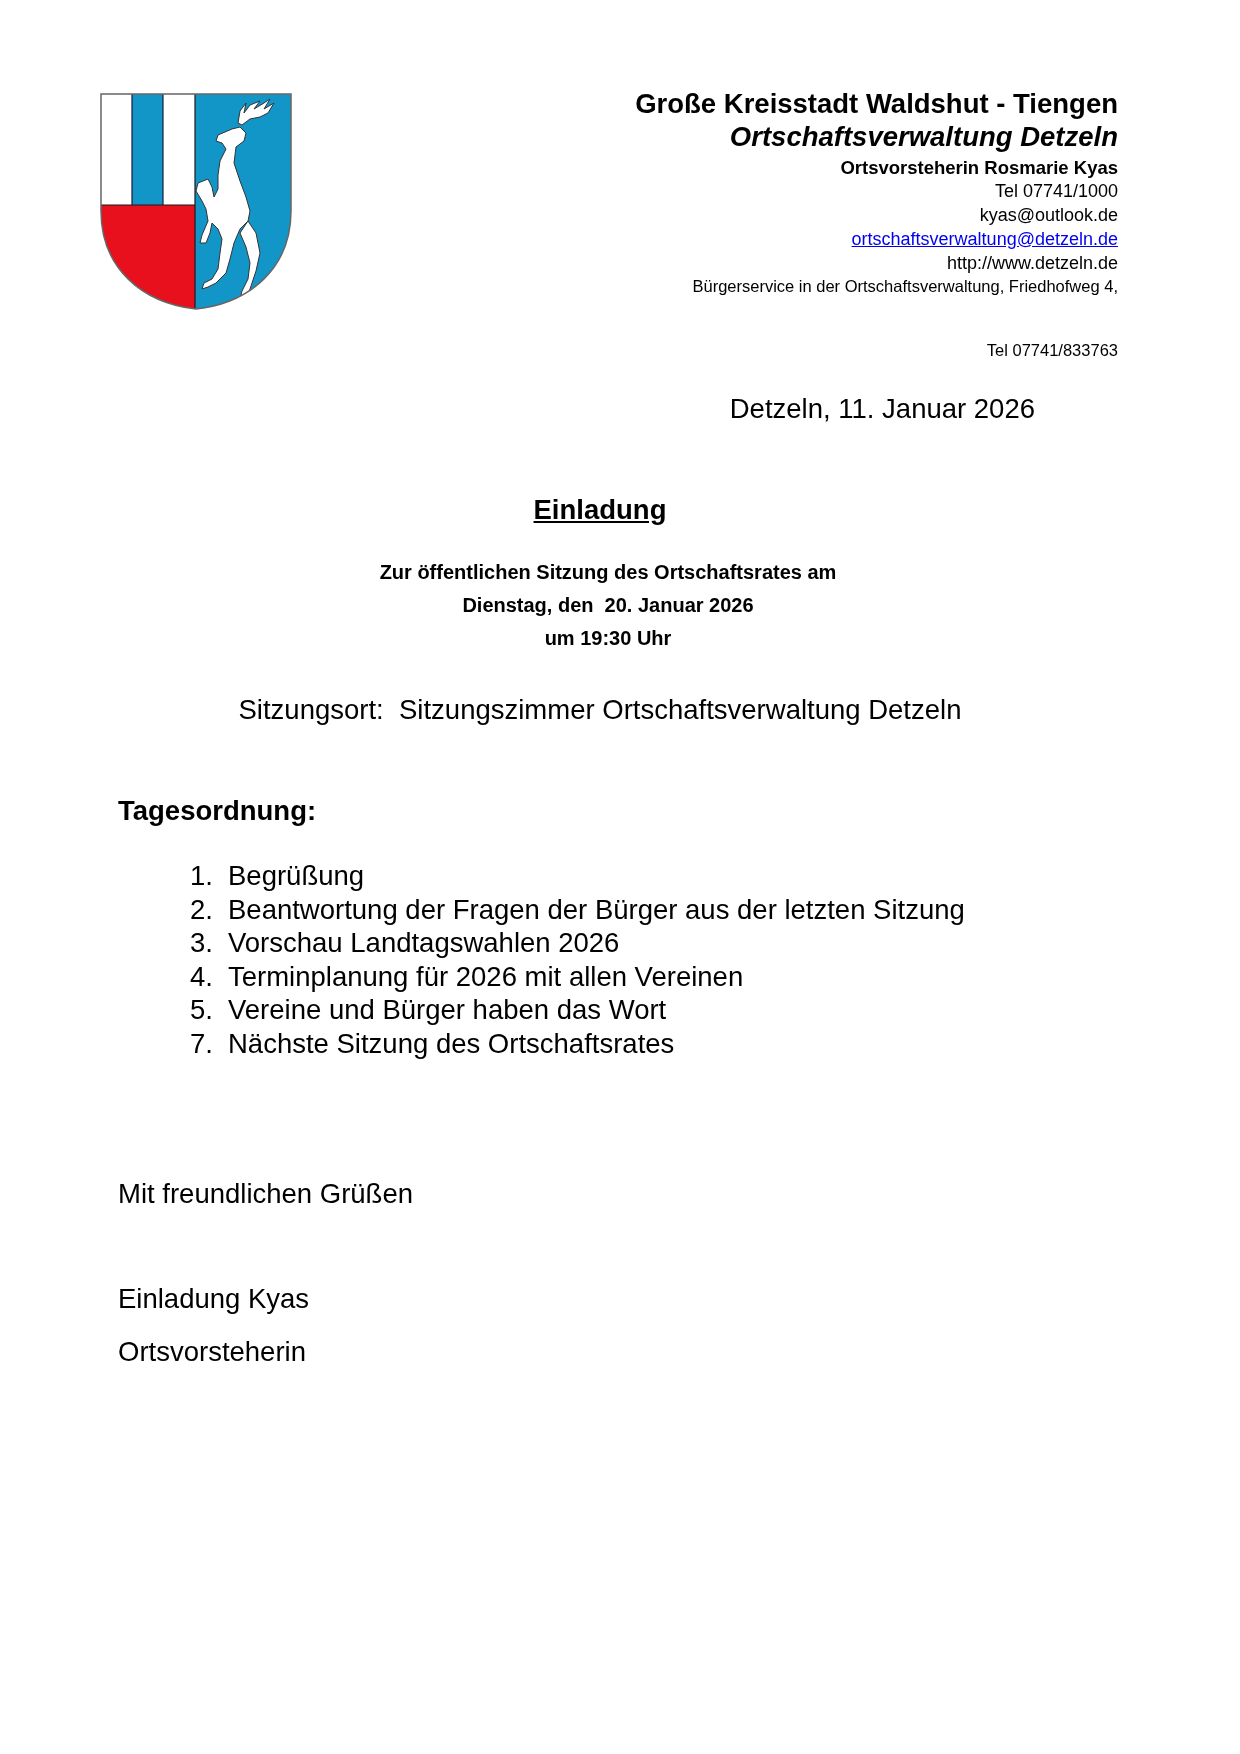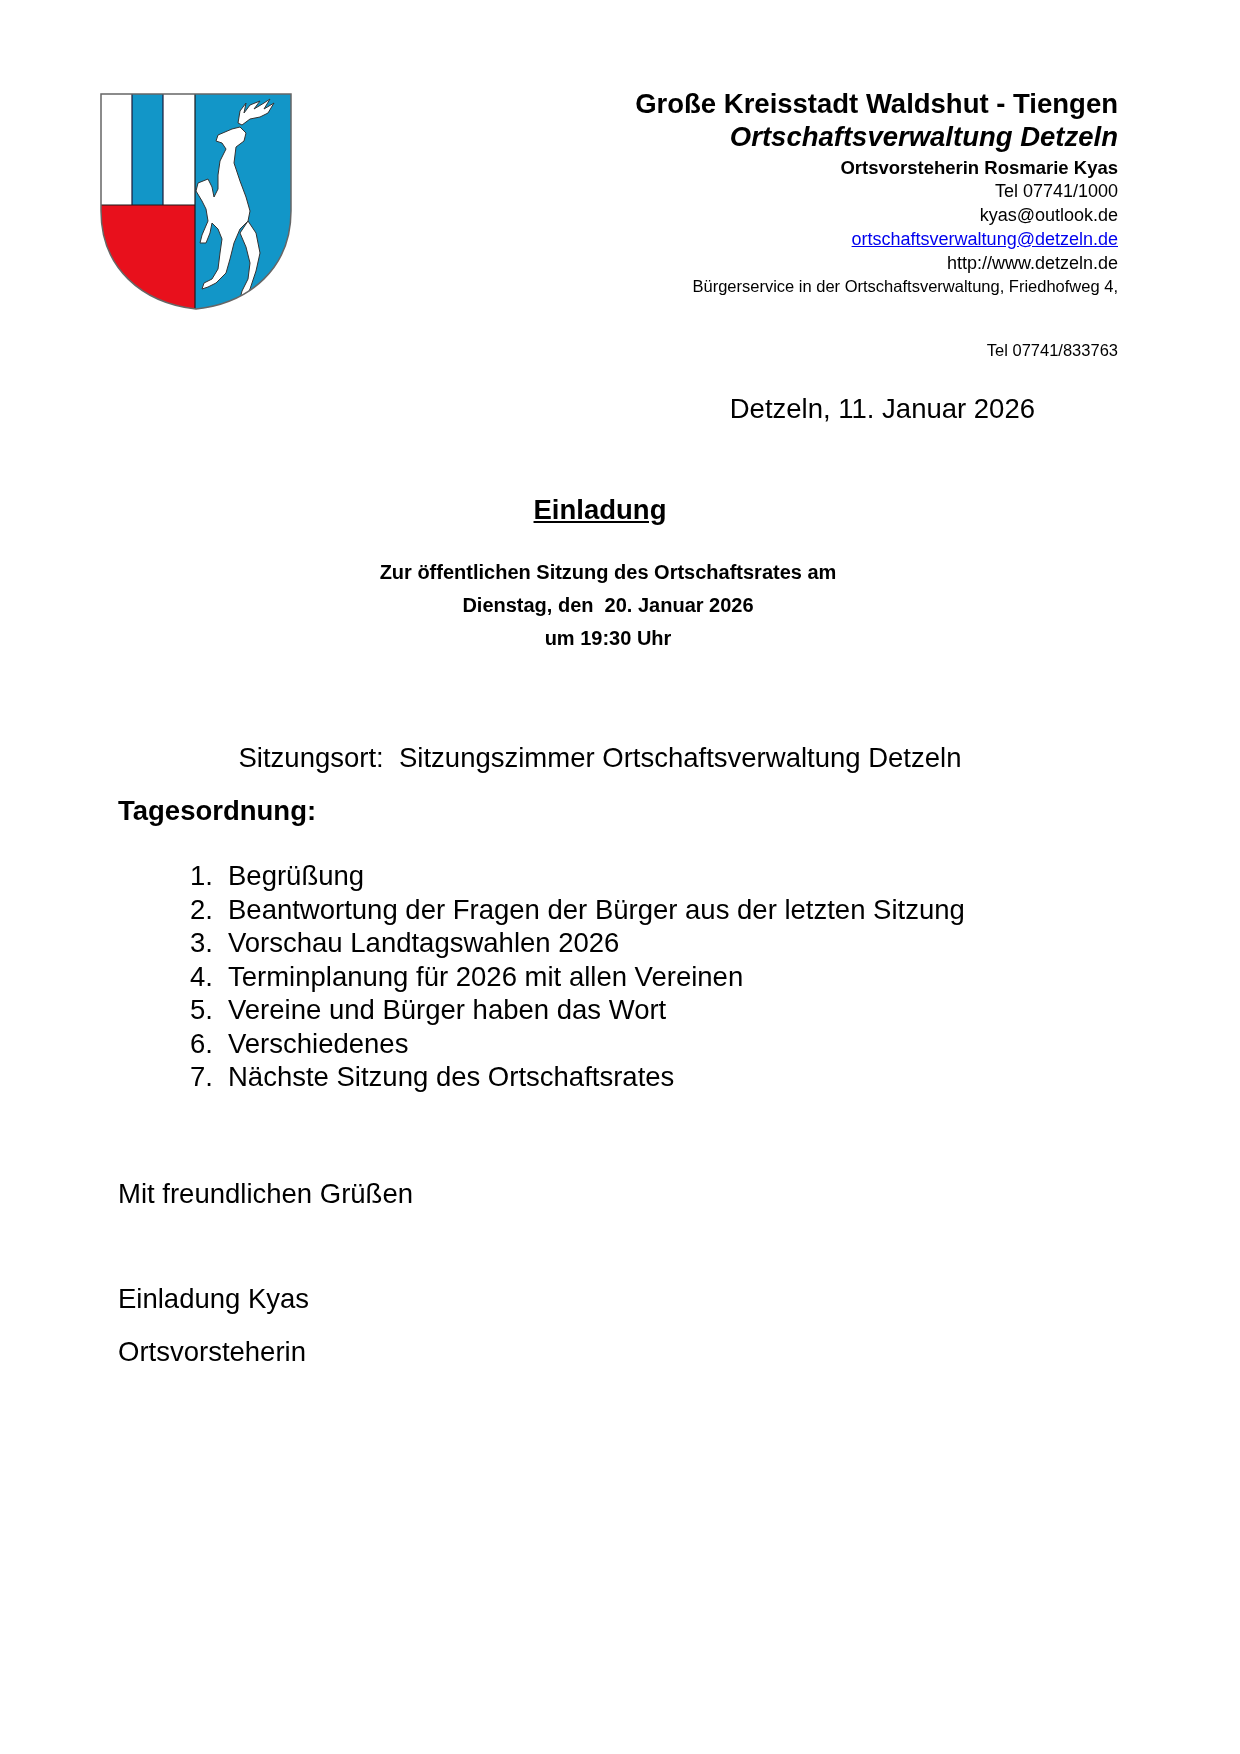--- a/index.html
+++ b/index.html
@@ -18,21 +18,21 @@
     .hdr-web { top: 253px; }
     .hdr-svc { top: 277px; font-size: 16.5px; }
     .hdr-svctel { top: 310px; font-size: 16.5px; margin-top: 31px; }
     .date { right: 205px; top: 393px; font-size: 27.5px; }
     .center { left: 0; width: 1200px; text-align: center; }
     .title { top: 494px; font-size: 27.5px; font-weight: bold; text-decoration: underline; }
     .sub { font-size: 20px; font-weight: bold; padding-left: 8px; }
     .sub1 { top: 561px; }
     .sub2 { top: 594px; }
     .sub3 { top: 627px; }
-    .venue { top: 694px; font-size: 27.5px; margin-top: 48px; }
+    .venue { top: 694px; font-size: 27.5px; }
     .agenda-h { left: 118px; top: 795px; font-size: 27.5px; font-weight: bold; }
     .agenda { left: 190px; top: 859px; margin: 0; padding: 0; list-style: none; font-size: 27.5px; }
     .agenda li { height: 33.5px; line-height: 33.5px; white-space: nowrap; }
     .agenda .num { display: inline-block; width: 38px; }
     .closing { left: 118px; top: 1178px; font-size: 27.5px; }
     .signer { left: 118px; top: 1283px; font-size: 27.5px; }
     .role { left: 118px; top: 1336px; font-size: 27.5px; }
   </style>
 </head>
 <body>
@@ -89,19 +89,18 @@
 <div class="abs center sub sub3">um 19:30 Uhr</div>
 <div class="abs center venue" style="white-space: pre;">Sitzungsort:  Sitzungszimmer Ortschaftsverwaltung Detzeln</div>
 
 <div class="abs agenda-h">Tagesordnung:</div>
 <ul class="abs agenda">
   <li><span class="num">1.</span><span>Begrüßung</span></li>
   <li><span class="num">2.</span><span>Beantwortung der Fragen der Bürger aus der letzten Sitzung</span></li>
   <li><span class="num">3.</span><span>Vorschau Landtagswahlen 2026</span></li>
   <li><span class="num">4.</span><span>Terminplanung für 2026 mit allen Vereinen</span></li>
   <li><span class="num">5.</span><span>Vereine und Bürger haben das Wort</span></li>
-  <li><span class="num">6.</span><span>Verschiedenes</span></li>
   <li><span class="num">7.</span><span>Nächste Sitzung des Ortschaftsrates</span></li>
 </ul>
 
 <div class="abs closing">Mit freundlichen Grüßen</div>
 <div class="abs signer">Einladung Kyas</div>
 <div class="abs role">Ortsvorsteherin</div>
 
 </body></html>

